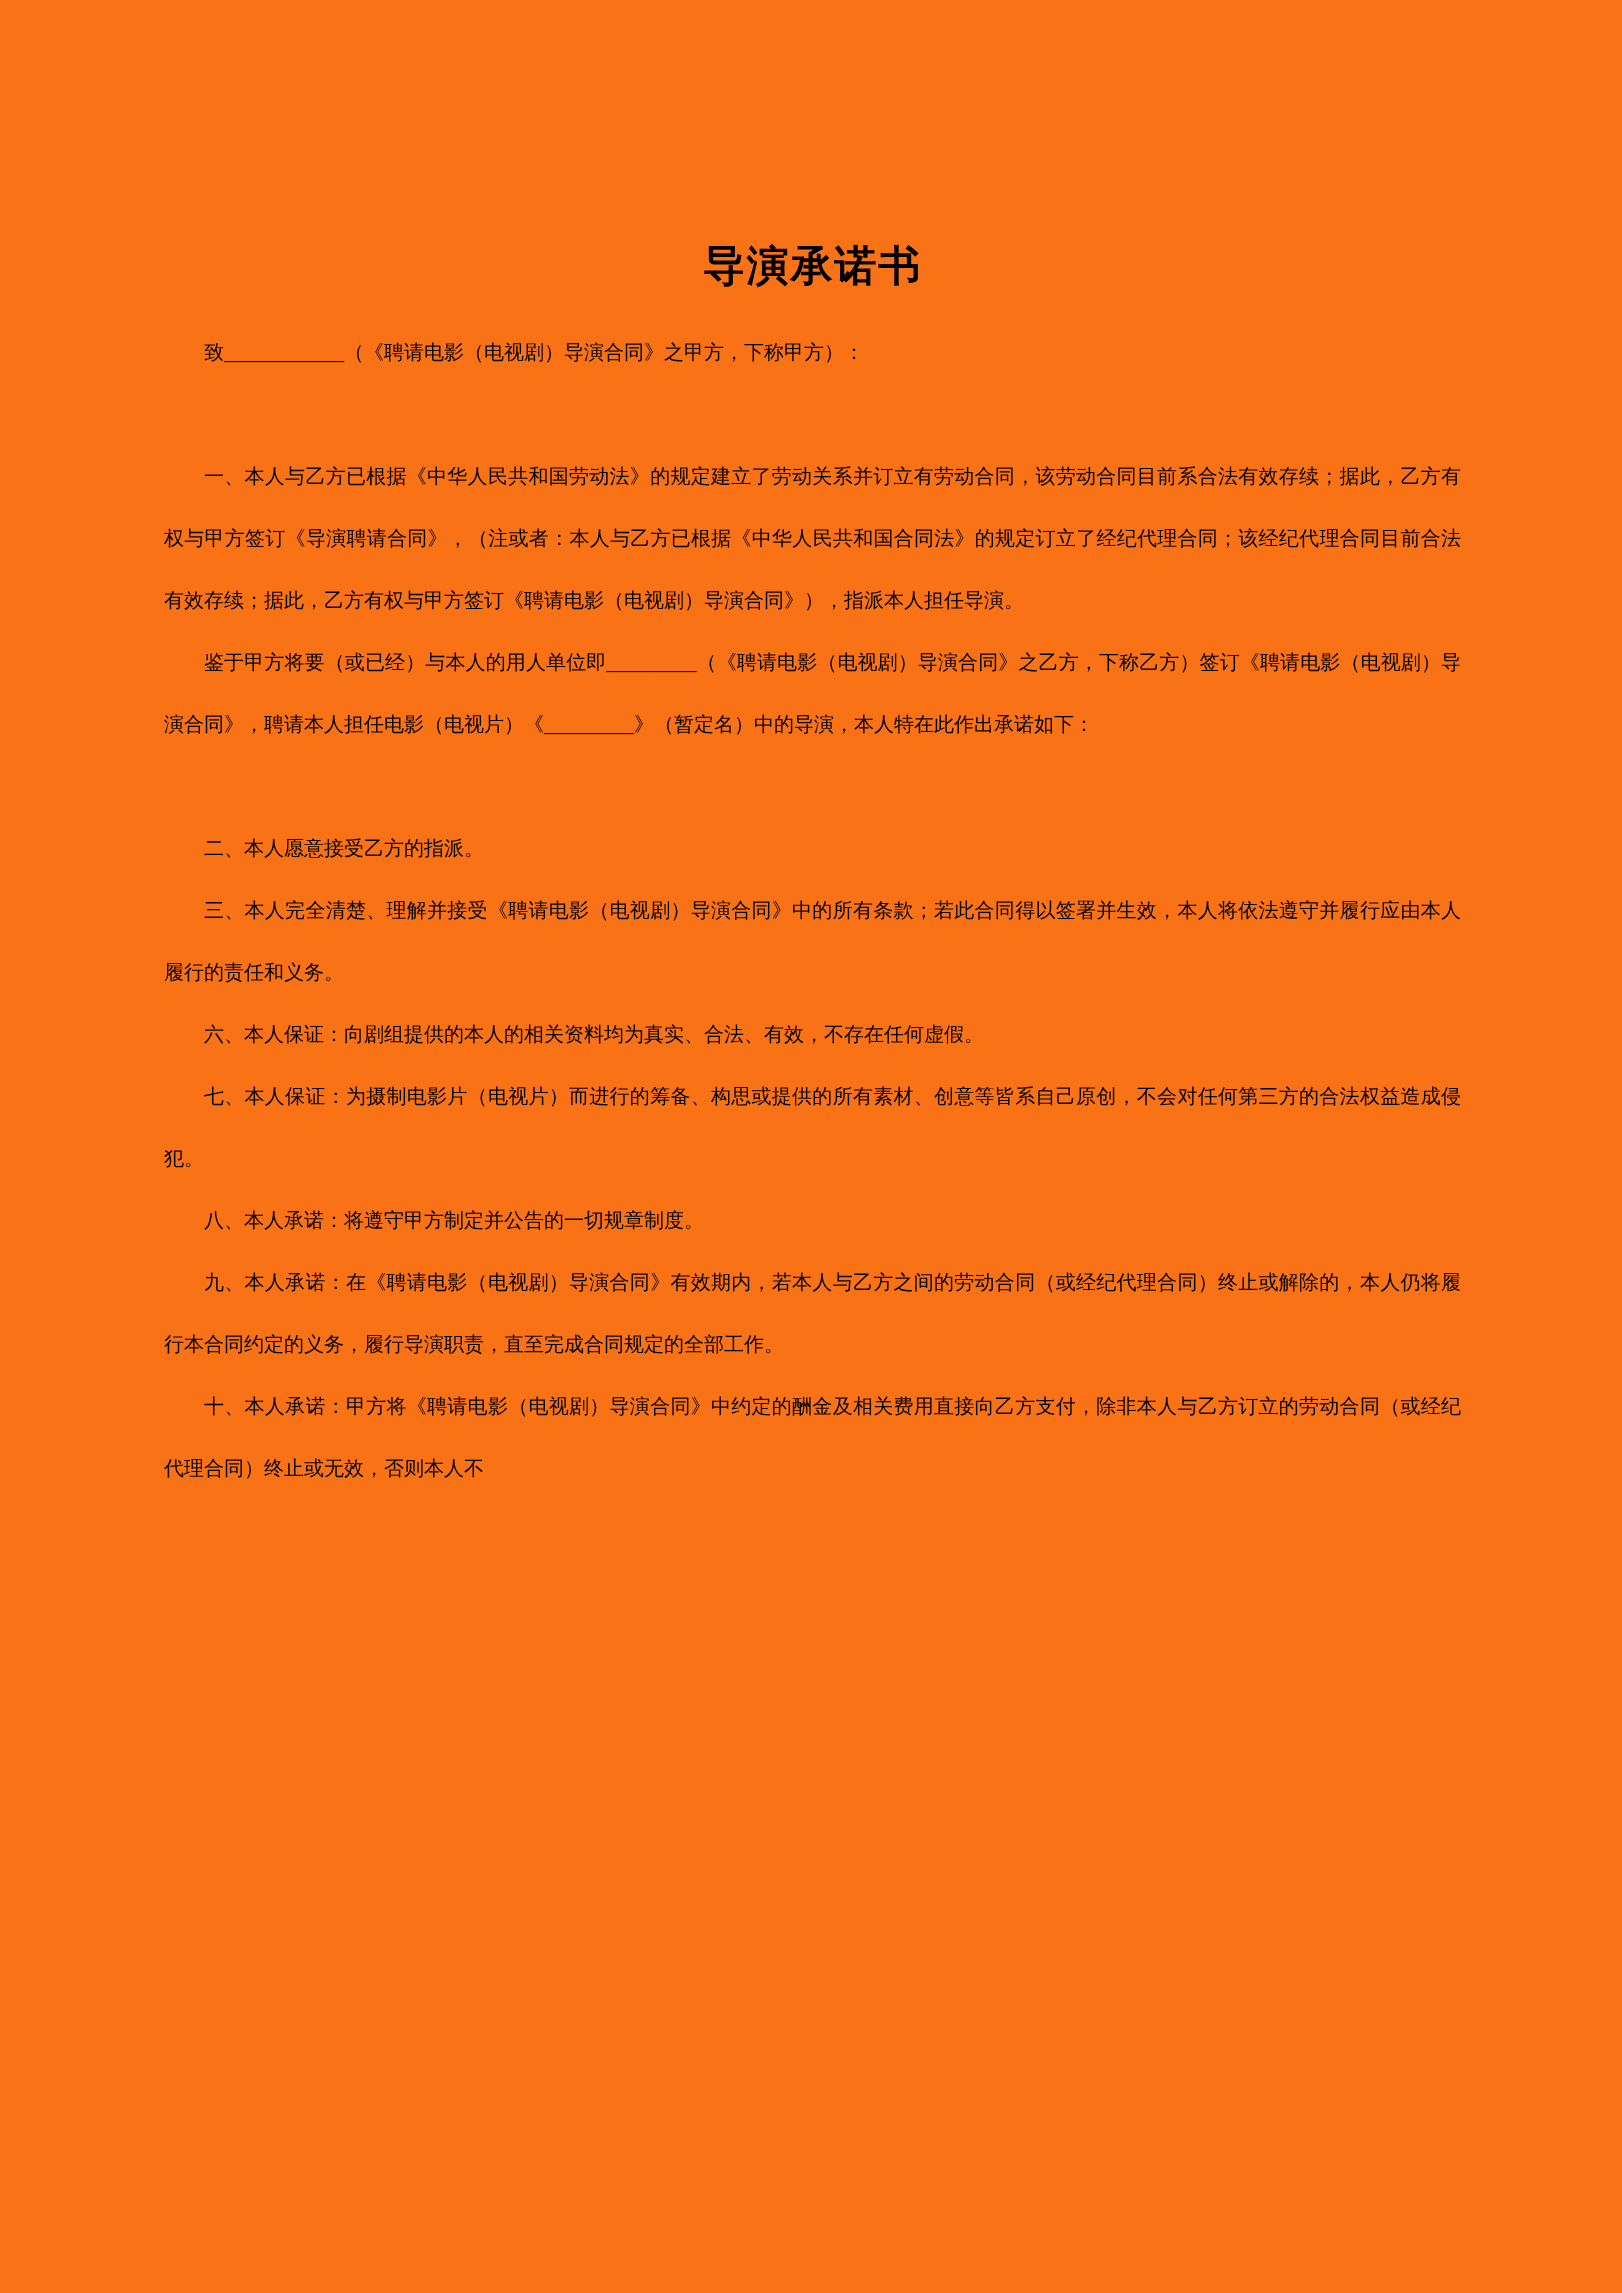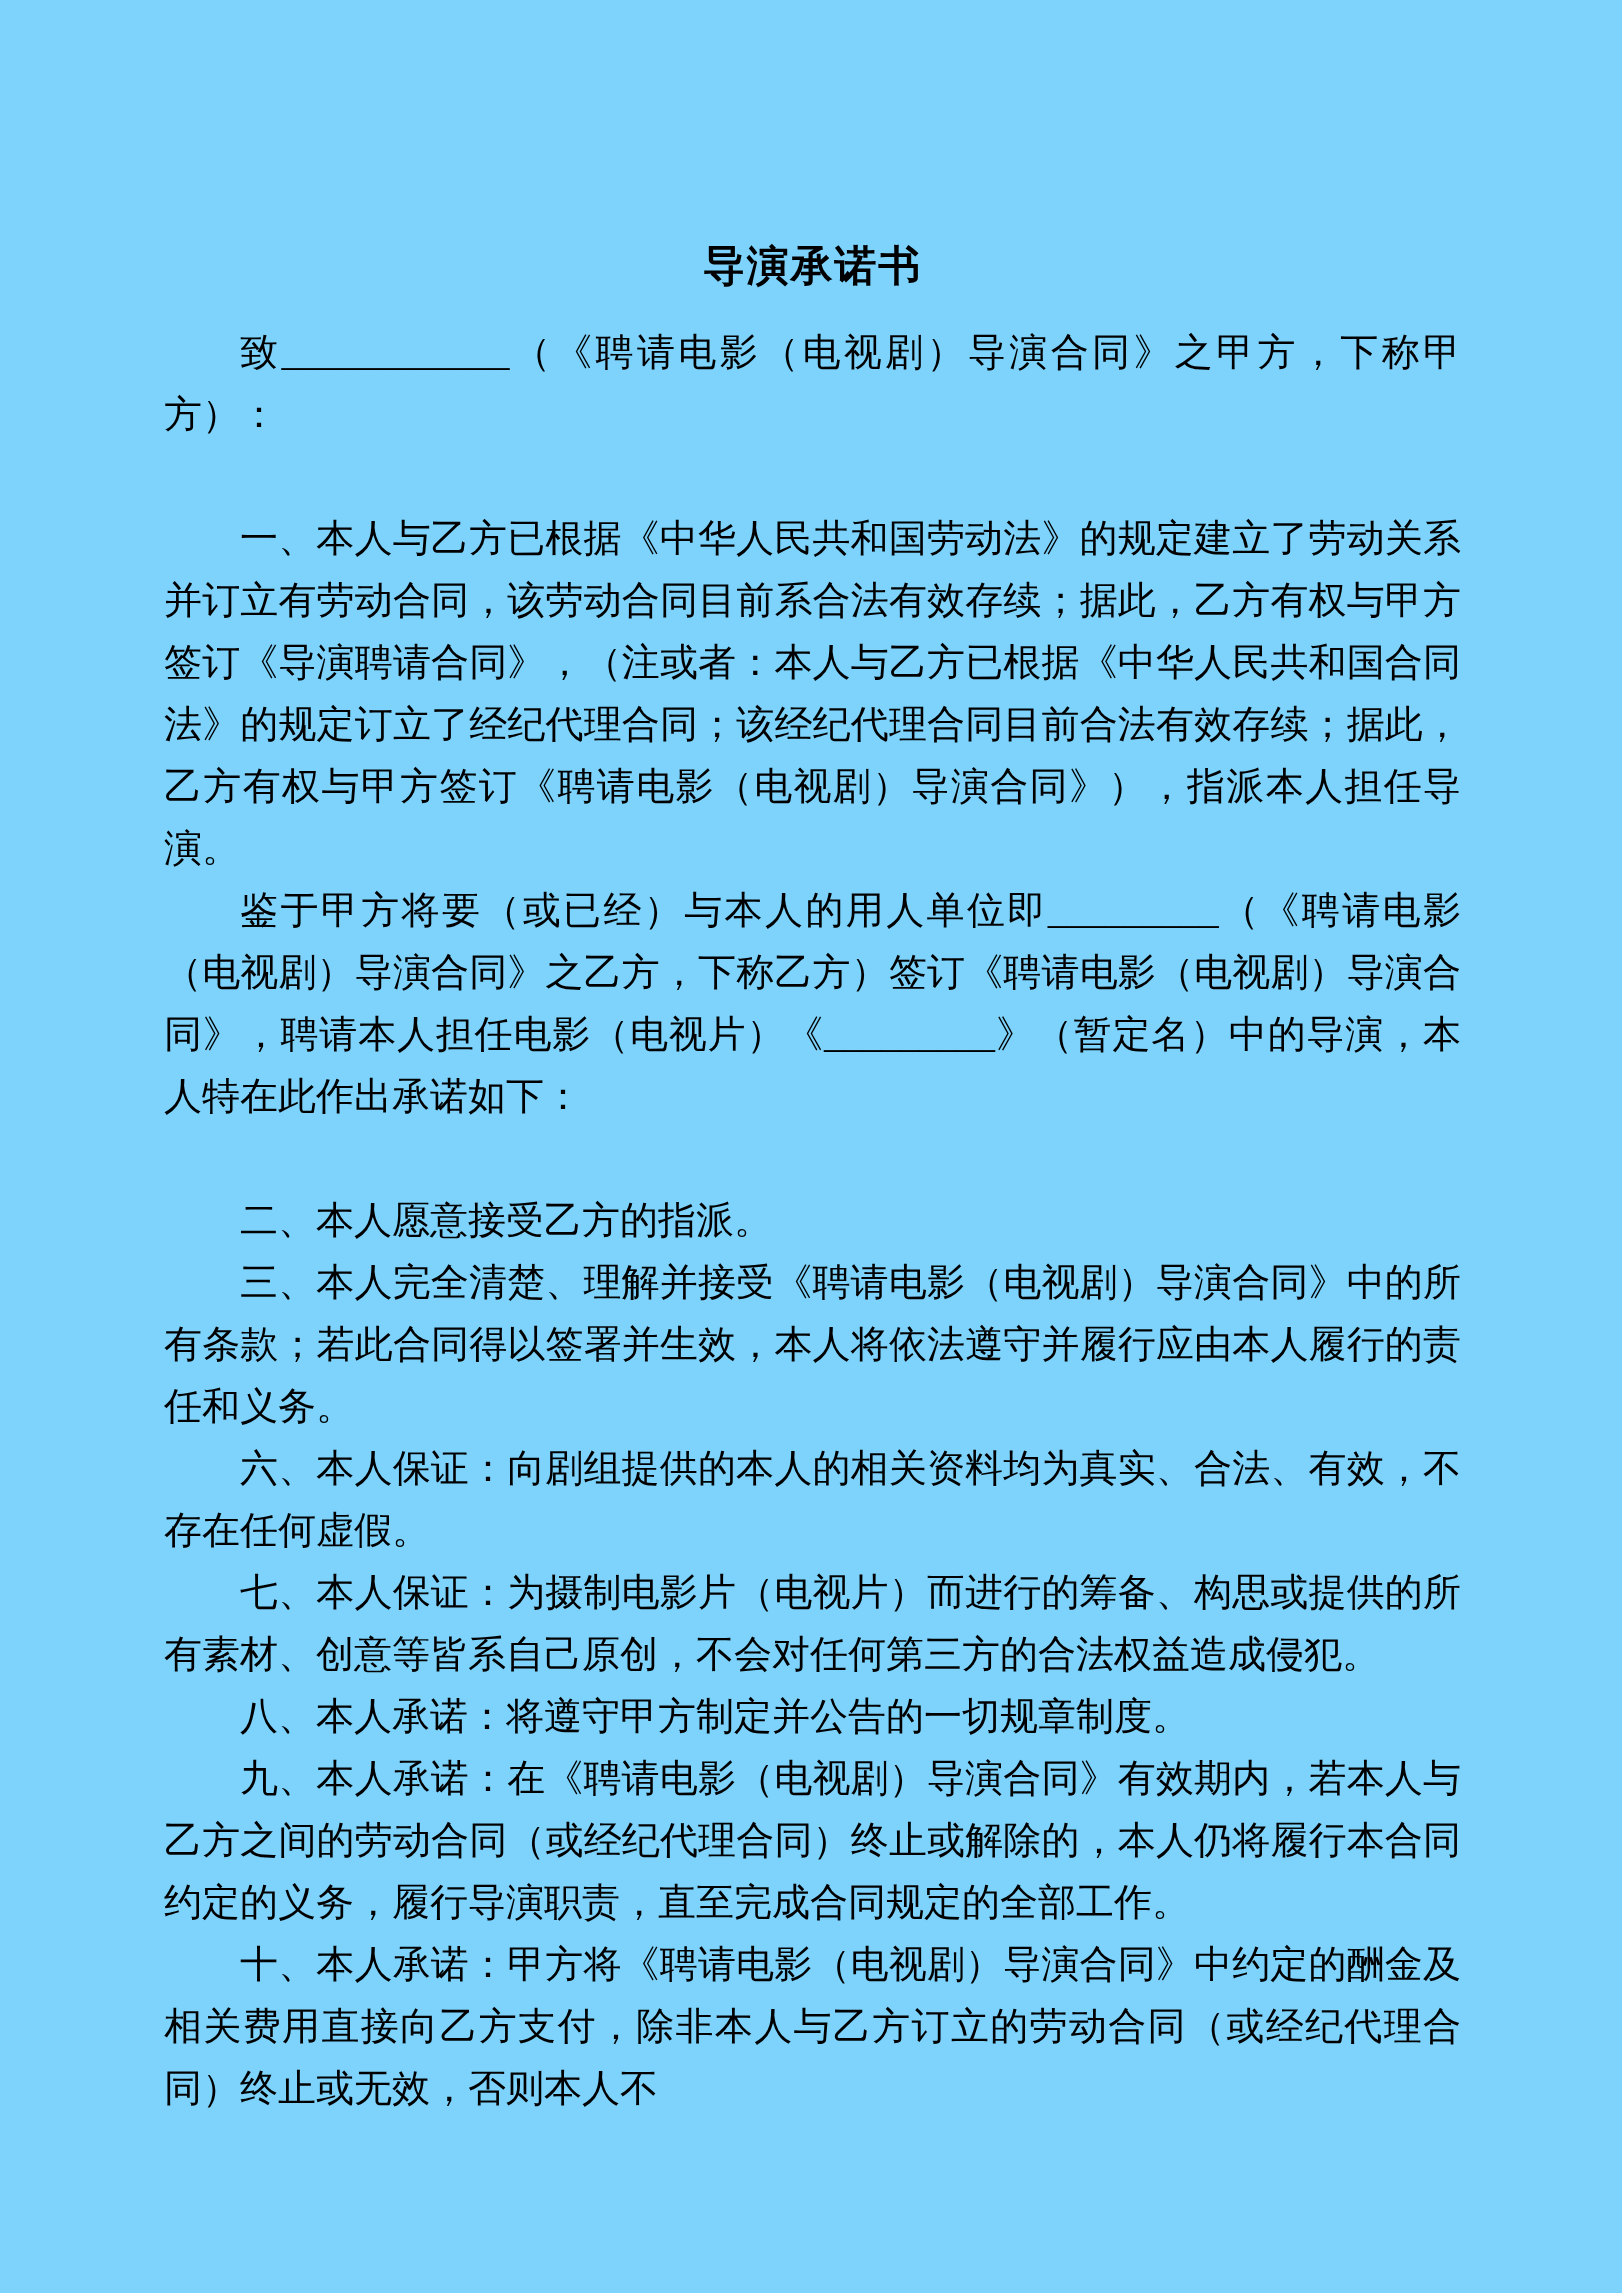--- a/index.html
+++ b/index.html
@@ -7,33 +7,33 @@
   body {
     width: 1623px;
     height: 2294px;
     overflow: hidden;
     color: #000000;
     font-family: "Liberation Serif", "DejaVu Serif", serif;
   }
   .page {
     width: 1623px;
     height: 2294px;
-    background: #7dd3fc;
+    background: #f97316;
     padding: 238px 162px 0 164px;
   }
   .doc-title {
     text-align: center;
     font-size: 42px;
     font-weight: bold;
     line-height: 56px;
     letter-spacing: 1.8px;
     margin-bottom: 27px;
   }
   .para {
-    font-size: 38px;
+    font-size: 20px;
     line-height: 62px;
     text-align: justify;
     text-indent: 2em;
     word-break: break-all;
   }
   .para.gap-after {
     margin-bottom: 62px;
   }
 </style>
 </head>

